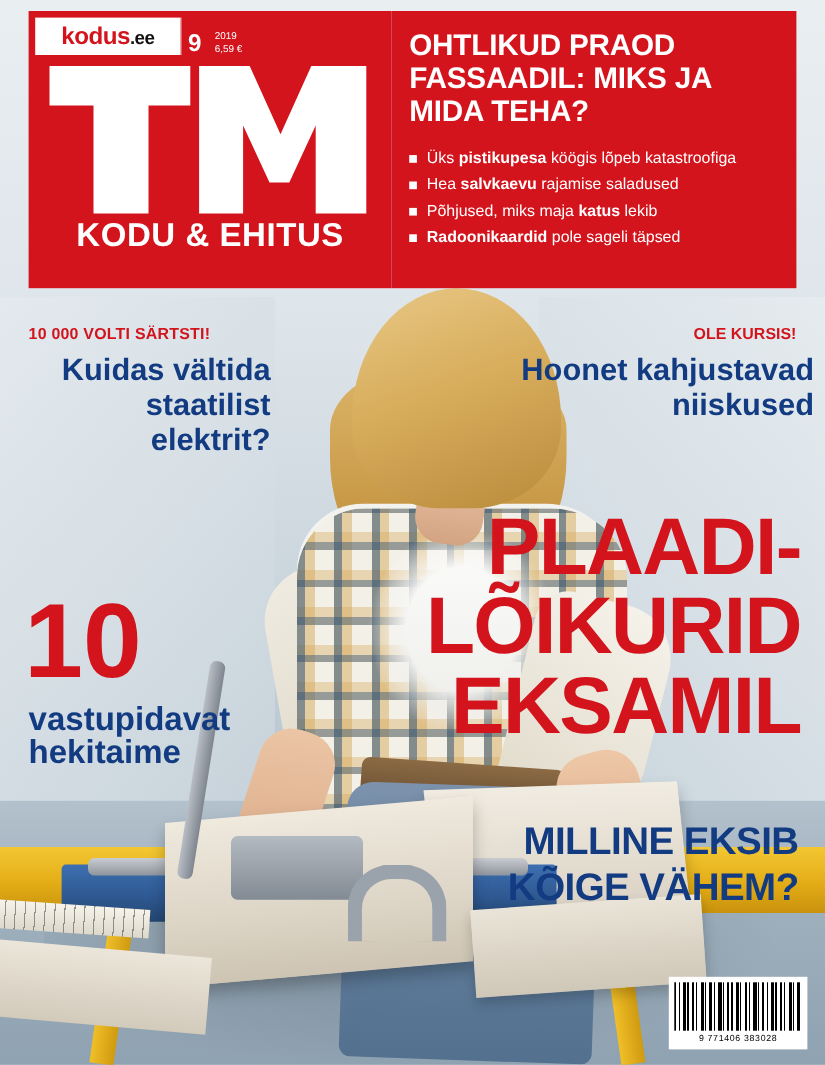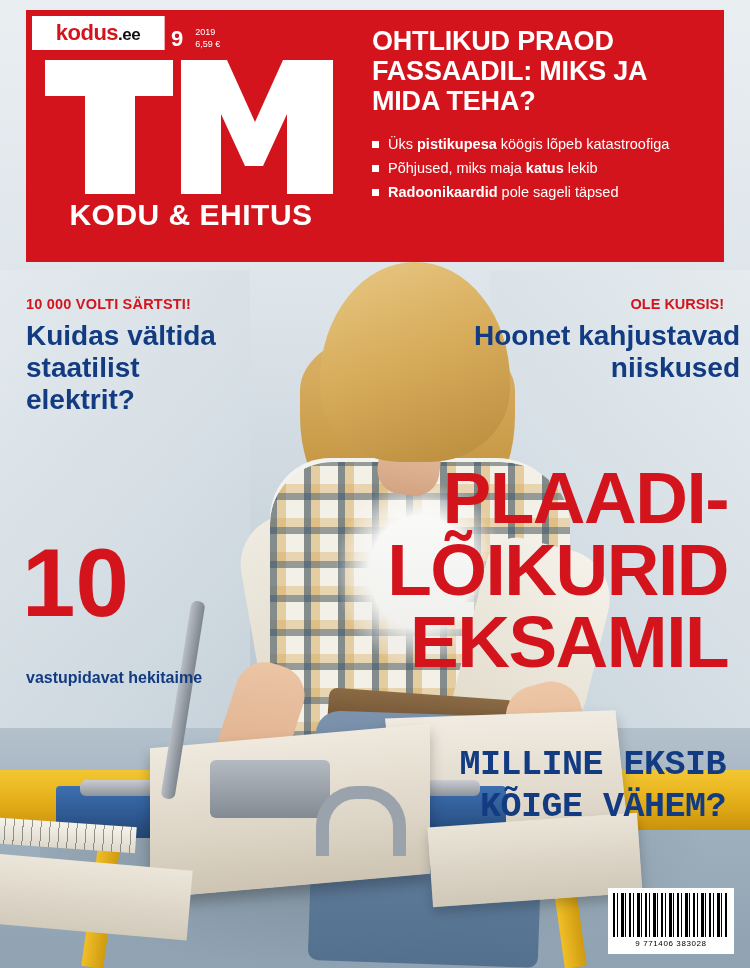--- a/index.html
+++ b/index.html
@@ -258,29 +258,29 @@
   }
   .bullets b { font-weight: bold; text-align: right; }
 
   
   .left-kicker {
     position: absolute; left: 26px; top: 296px; width: 230px;
     color: #d3141c; font-size: 14.5px; font-weight: bold; letter-spacing: .2px;
   }
   .left-head {
     position: absolute; left: 26px; top: 320px; width: 220px;
-    color: #123b82; font-size: 28px; line-height: 32px; font-weight: bold;
+    color: #123b82; font-size: 28px; line-height: 32px; font-weight: bold; text-align: right;
   }
   .ten-num {
     position: absolute; left: 22px; top: 540px;
     color: #d3141c; font-size: 96px; font-weight: bold; line-height: 86px;
   }
   .ten-text {
     position: absolute; left: 26px; top: 640px; width: 190px;
-    color: #123b82; font-size: 16px; line-height: 30px; font-weight: bold; margin-top: 23px;
+    color: #123b82; font-size: 30px; line-height: 30px; font-weight: bold;
   }
 
   
   .right-kicker {
     position: absolute; right: 26px; top: 296px;
     color: #d3141c; font-size: 14.5px; font-weight: bold; text-align: right;
   }
   .right-head {
     position: absolute; right: 10px; top: 320px; width: 300px;
     color: #123b82; font-size: 28px; line-height: 32px; font-weight: bold;
@@ -290,21 +290,21 @@
     position: absolute; right: 22px; top: 462px; width: 420px;
     color: #d3141c; font-size: 73px; line-height: 72px; font-weight: bold;
     text-align: right; letter-spacing: -1.5px;
   }
   .plaadi span { display: block; }
   .milline {
     position: absolute; right: 24px; top: 744px; width: 400px;
     color: #123b82; font-size: 35px; line-height: 42px; font-weight: bold;
     text-align: right; letter-spacing: -.5px;
   }
-  .milline span { display: block; font-family: Liberation Mono, monospace; }
+  .milline span { display: block; }
 
   
   .barcode {
     position: absolute; right: 16px; bottom: 14px; width: 126px; height: 66px;
     background: #fff; padding: 5px 5px 2px 5px;
   }
   .bc-bars {
     height: 44px; width: 100%;
     background:
       repeating-linear-gradient(90deg,
@@ -388,20 +388,23 @@
     <div class="mh-sub">KODU &amp; EHITUS</div>
   </div>
 
   <div class="headbox">
     <h1>OHTLIKUD PRAOD FASSAADIL: MIKS JA MIDA TEHA?</h1>
     <ul class="bullets">
       <li>
         <span>Üks </span><b>pistikupesa</b><span> köögis lõpeb katastroofiga</span>
       </li>
       <li>
+        <span>Hea </span><b>salvkaevu</b><span> rajamise saladused</span>
+      </li>
+      <li>
         <span>Põhjused, miks maja </span><b>katus</b><span> lekib</span>
       </li>
       <li>
         <span></span><b>Radoonikaardid</b><span> pole sageli täpsed</span>
       </li>
     </ul>
   </div>
 
   <div class="left-kicker">10 000 VOLTI SÄRTSTI!</div>
   <div class="left-head">Kuidas vältida staatilist elektrit?</div>

